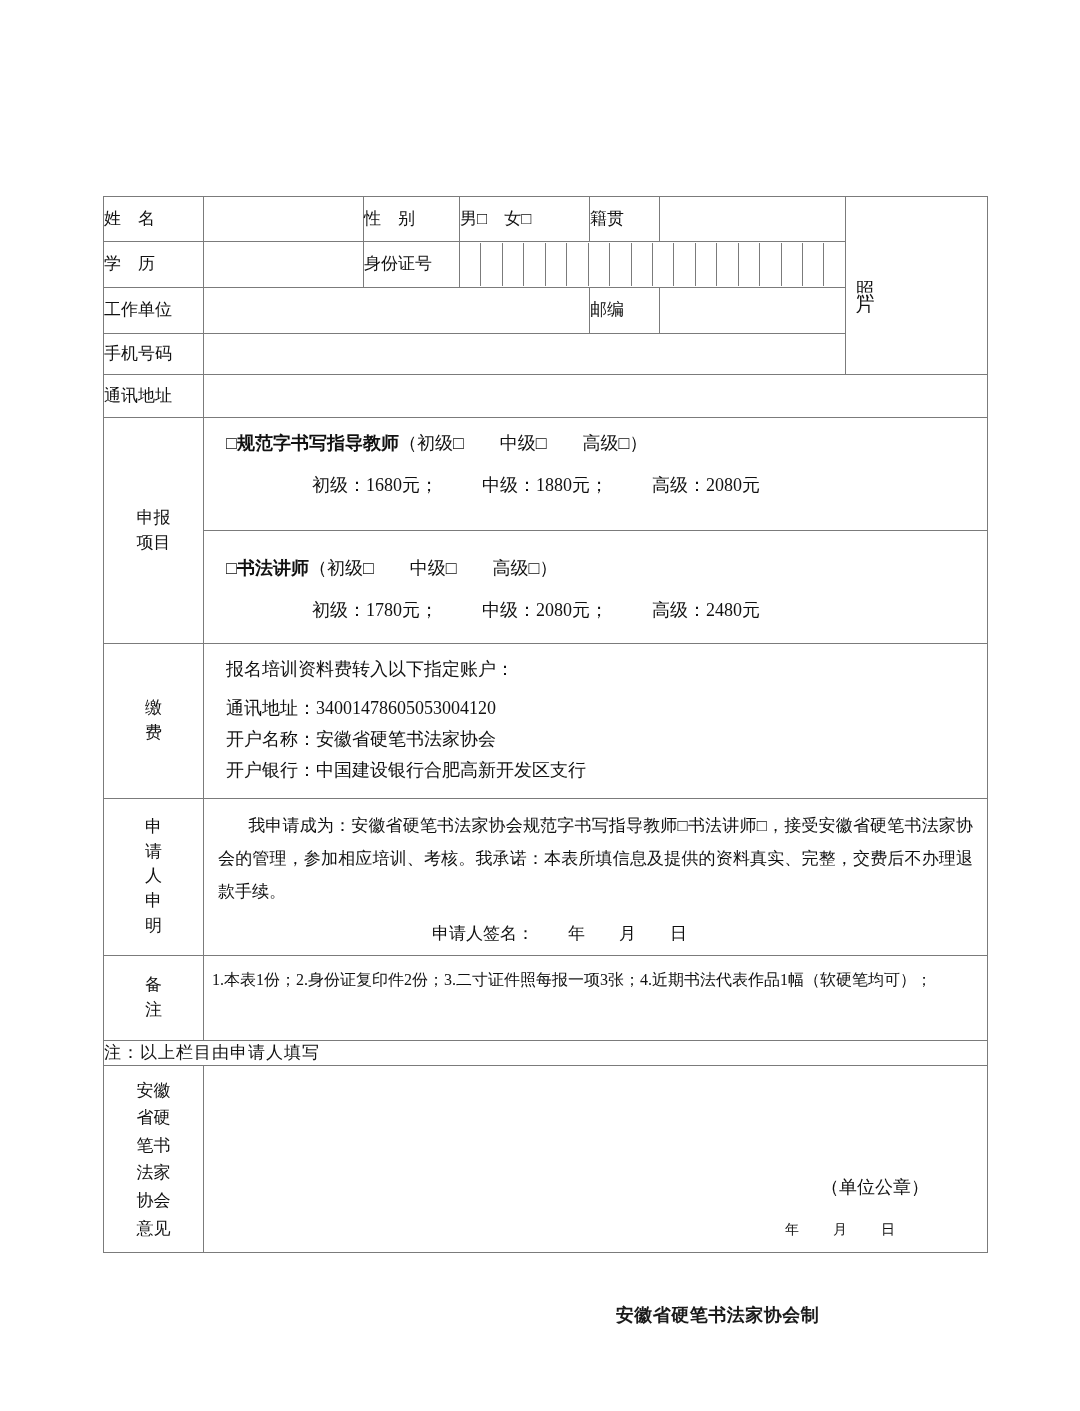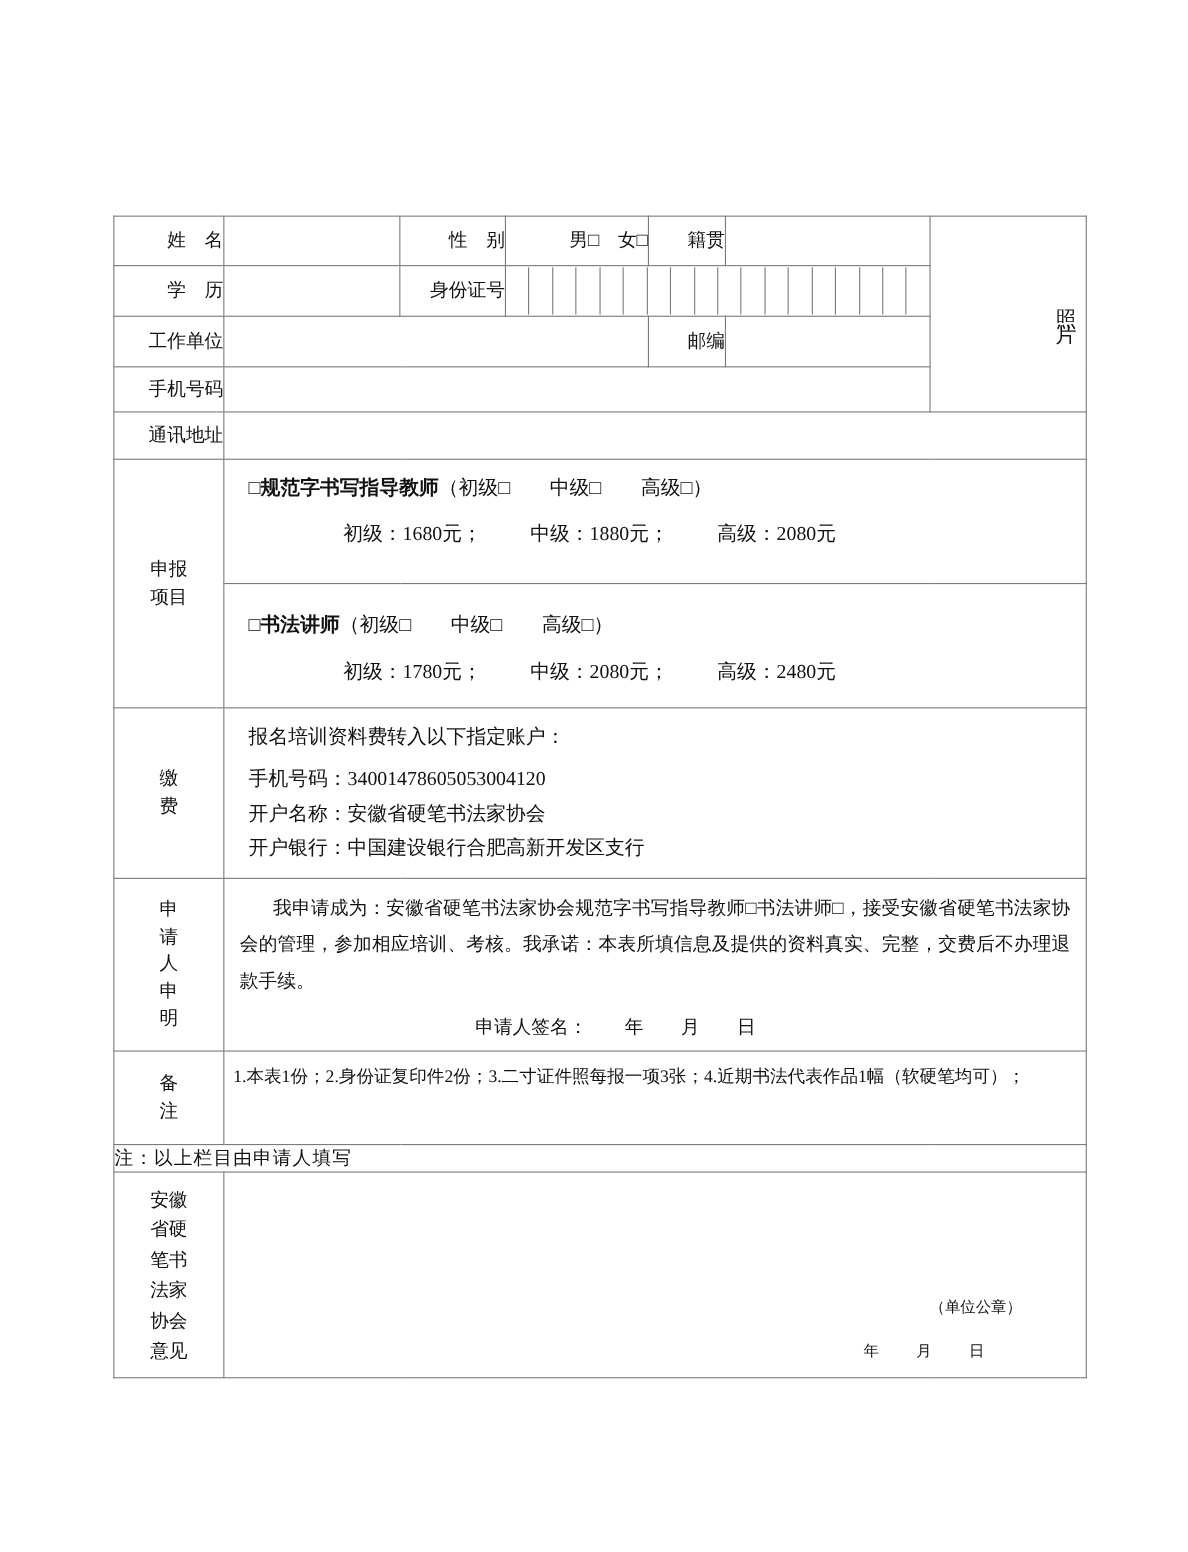--- a/index.html
+++ b/index.html
@@ -48,21 +48,21 @@
   .form-table td {
     border: 1px solid #7b7b7b;
     padding: 0;
     vertical-align: middle;
     font-size: 17px;
     line-height: 1.45;
     color: #111;
   }
 
   .lbl {
-    text-align: right;
+    text-align: left;
     font-size: 18px;
     letter-spacing: 0px;
     white-space: nowrap;
   }
 
   .cell-blank { background: #fff; }
 
   
   .vlabel {
     text-align: center;
@@ -142,21 +142,21 @@
 
   
   .opinion-body {
     position: relative;
     height: 186px;
   }
   .opinion-stamp {
     position: absolute;
     right: 58px;
     bottom: 52px;
-    font-size: 14px;
+    font-size: 18px;
     white-space: nowrap;
   }
   .opinion-date {
     position: absolute;
     right: 92px;
     bottom: 12px;
     font-size: 14px;
     white-space: nowrap;
   }
   .opinion-date .g { display:inline-block; width: 34px; }
@@ -284,21 +284,21 @@
       </td>
     </tr>
 
     <tr>
       <td class="vlabel">
         <div>缴<br>费</div>
       </td>
       <td colspan="6" style="height:140px;vertical-align:middle">
         <div class="pay-block">
           <div class="first">报名培训资料费转入以下指定账户：</div>
-          <div>手机号码：34001478605053004120</div>
+          <div>通讯地址：34001478605053004120</div>
           <div>开户名称：安徽省硬笔书法家协会</div>
           <div>开户银行：中国建设银行合肥高新开发区支行</div>
         </div>
       </td>
     </tr>
 
     <tr>
       <td class="vlabel">
         <div>申<br>请<br>人<br>申<br>明</div>
       </td>
@@ -335,14 +335,15 @@
           <div class="opinion-date">
             <span>年</span><span class="g"></span><span>月</span><span class="g"></span><span>日</span>
           </div>
         </div>
       </td>
     </tr>
   </tbody>
     </table>
 
 
+  <div class="issuer">安徽省硬笔书法家协会制</div>
 
 </div>
 
 </body></html>

